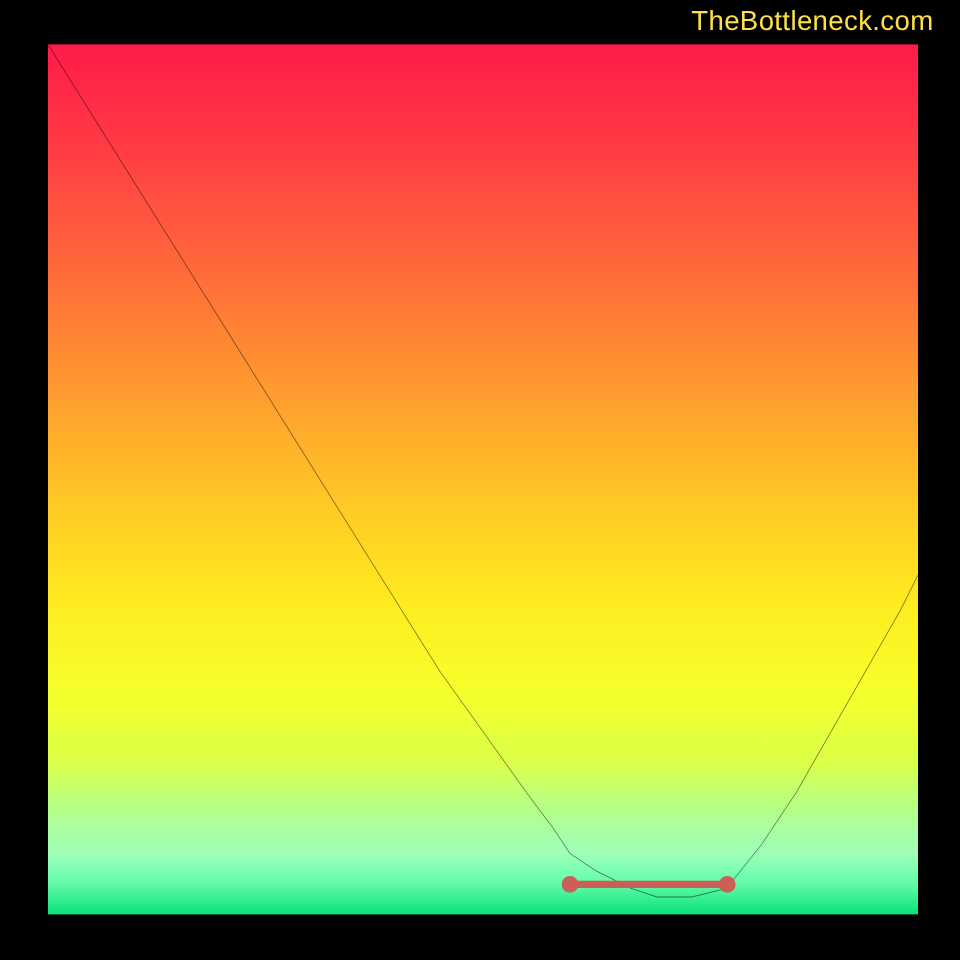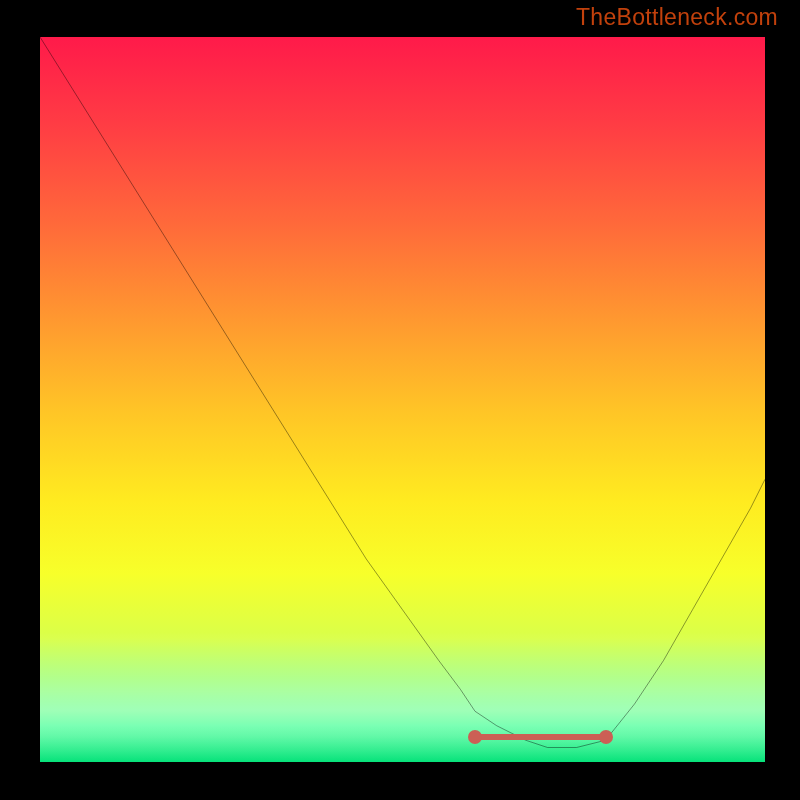--- a/index.html
+++ b/index.html
@@ -60,21 +60,21 @@
     position: absolute;
     left: 0;
     top: 0;
   }
   .watermark {
     position: absolute;
     top: 4px;
     right: 22px;
     font-size: 23px;
     font-weight: 500;
-    color: #c2410c;
+    color: #fde047;
     letter-spacing: 0.3px;
   }
   .segment-line {
     position: absolute;
     background: #cc5f55;
     height: 6px;
     border-radius: 3px;
   }
   .segment-dot {
     position: absolute;

